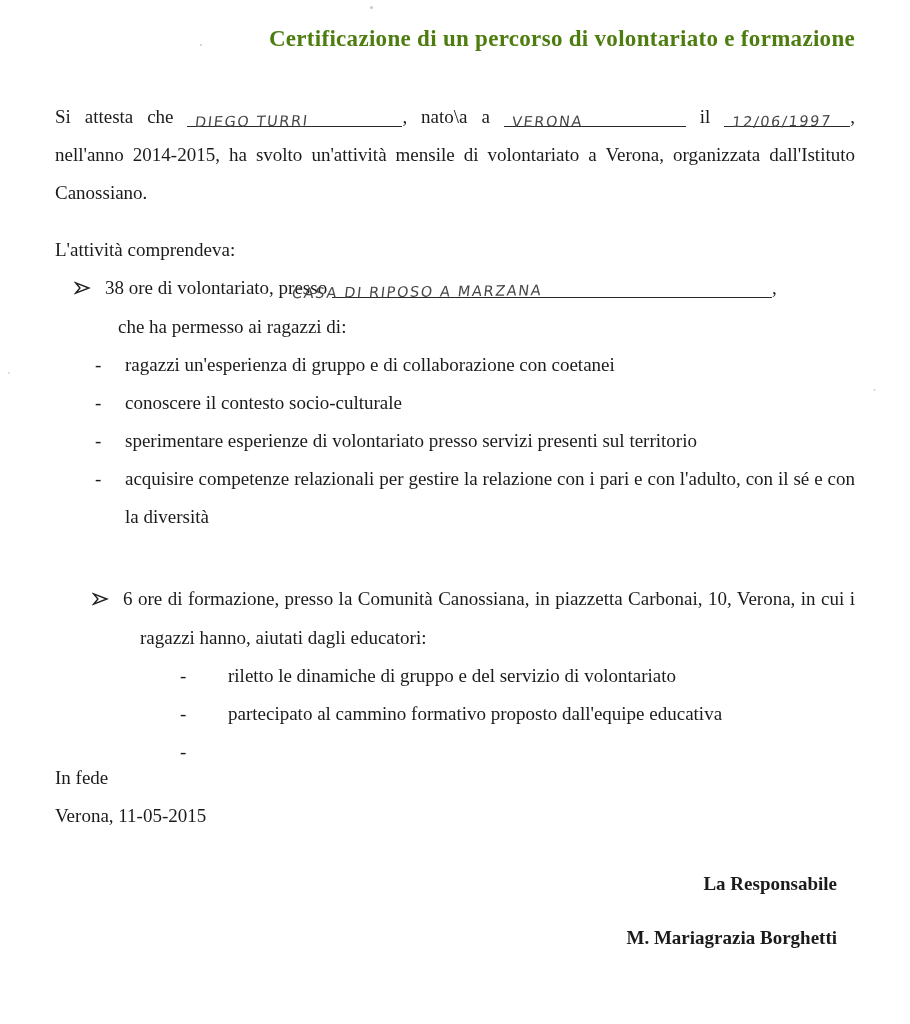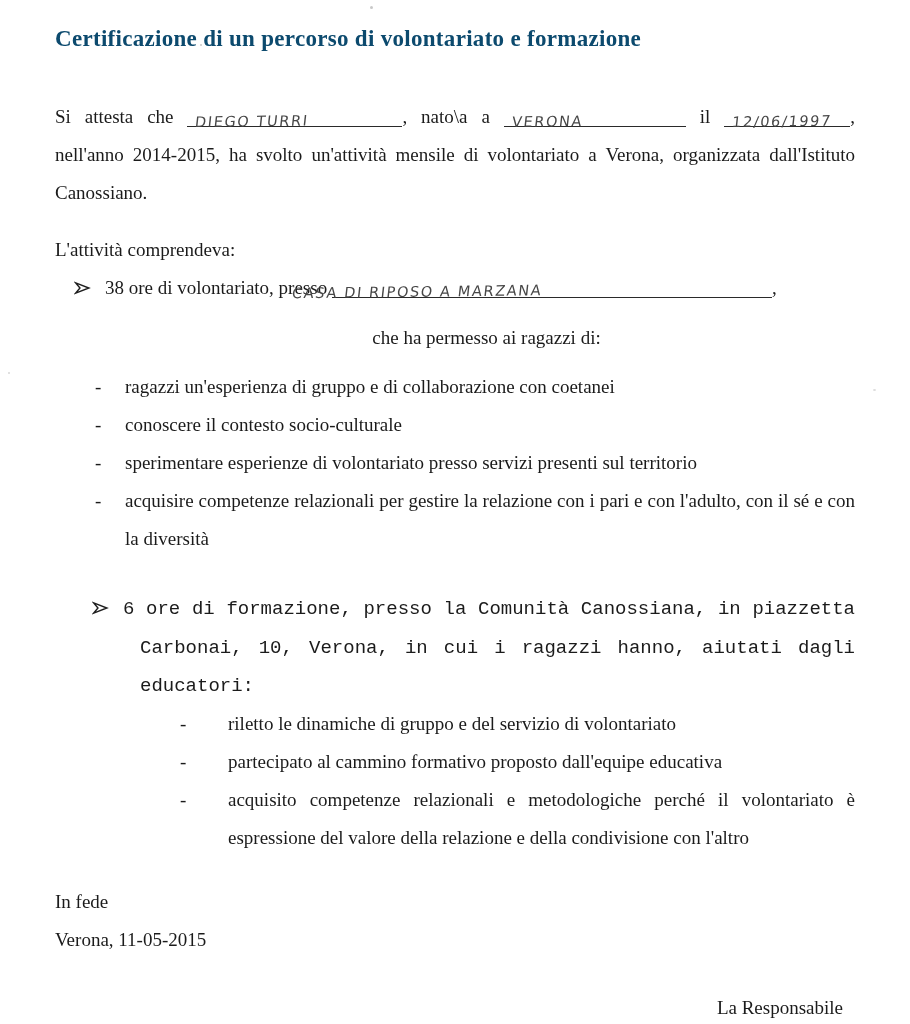--- a/index.html
+++ b/index.html
@@ -13,26 +13,26 @@
     overflow: hidden;
     font-family: "Liberation Serif", serif;
     color: #1b1b1b;
     position: relative;
   }
   .page {
     padding: 16px 55px 0 55px;
     position: relative;
   }
   .title {
-    text-align: left;
+    text-align: right;
     font-size: 23px;
     font-weight: bold;
     letter-spacing: 0.3px;
     margin: 10px 0 0 0;
-    color: #0c4a6e;
+    color: #4d7c0f;
   }
   .body-text {
     font-size: 19px;
     line-height: 38px;
   }
   .intro {
     margin-top: 46px;
     text-align: justify;
   }
   .blank {
@@ -60,35 +60,33 @@
     white-space: nowrap;
   }
   .activity-heading { margin: 0; }
   .arrow-item {
     margin: 0;
     padding-left: 67px;
     text-indent: -24px;
     text-align: justify;
   }
   .arrow-item-2 {
-    margin-top: 32px;
+    margin-top: 44px;
     padding-left: 85px;
     text-indent: -24px;
     text-align: justify;
-    font-family: Liberation Mono, monospace;
   }
   .arrow-icon {
     display: inline-block;
     vertical-align: -1px;
     margin-right: 7px;
   }
   .sub-line {
-    margin: 11px;
+    margin: 0;
     padding-left: 63px;
-    text-align: center;
   }
   ul.dash-list {
     list-style: none;
     margin: 0;
     padding: 0;
   }
   ul.dash-list li {
     position: relative;
     text-align: justify;
   }
@@ -98,21 +96,21 @@
   ul.list-2 li .dash { position: absolute; left: 125px; top: 0; }
   .closing {
     margin-top: 26px;
   }
   .closing p { margin: 0; }
   .signature {
     margin-top: 30px;
     text-align: right;
     padding-right: 2px;
   }
-  .signature p { margin: 10px; }
+  .signature p { margin: 16px; font-weight: bold; }
   .speck {
     position: absolute;
     border-radius: 50%;
     background: #9a9a9a;
     opacity: 0.55;
   }
   .speck-1 { left: 370px; top: 6px;  width: 3px; height: 3px; }
   .speck-2 { left: 200px; top: 44px; width: 2px; height: 2px; }
   .speck-3 { left: 873px; top: 389px; width: 3px; height: 2px; opacity: 0.35; }
   .speck-4 { left: 8px;  top: 372px; width: 2px; height: 2px; opacity: 0.4; }
@@ -151,21 +149,21 @@
     <li><span class="dash">-</span><span>acquisire competenze relazionali per gestire la relazione con i pari e con l'adulto, con il sé e con la diversità</span></li>
   </ul>
 
   <p class="body-text arrow-item arrow-item-2"><span class="arrow-icon"><svg width="17" height="14" viewBox="0 0 20 16">
           <path d="M2 2 L17.5 8 L2 14 L7 8 Z" fill="#ffffff" stroke="#1e1e1e" stroke-width="1.7" stroke-linejoin="miter"></path>
         </svg></span><span>6 ore di formazione, presso la Comunità Canossiana, in piazzetta Carbonai, 10, Verona, in cui i ragazzi hanno, aiutati dagli educatori:</span></p>
 
   <ul class="body-text dash-list list-2">
     <li><span class="dash">-</span><span>riletto le dinamiche di gruppo e del servizio di volontariato</span></li>
     <li><span class="dash">-</span><span>partecipato al cammino formativo proposto dall'equipe educativa</span></li>
-    <li><span class="dash">-</span><span>acquisito competenze relazionali e metodologiche perché il volontariato è espressione del valore della relazione e della condivisione con l'altro</span></li>
+    <li><span class="dash">-</span></li>
   </ul>
 
   <div class="body-text closing">
     <p>In fede</p>
     <p>Verona, 11-05-2015</p>
   </div>
 
   <div class="body-text signature">
     <p>La Responsabile</p>
     <p>M. Mariagrazia Borghetti</p>

